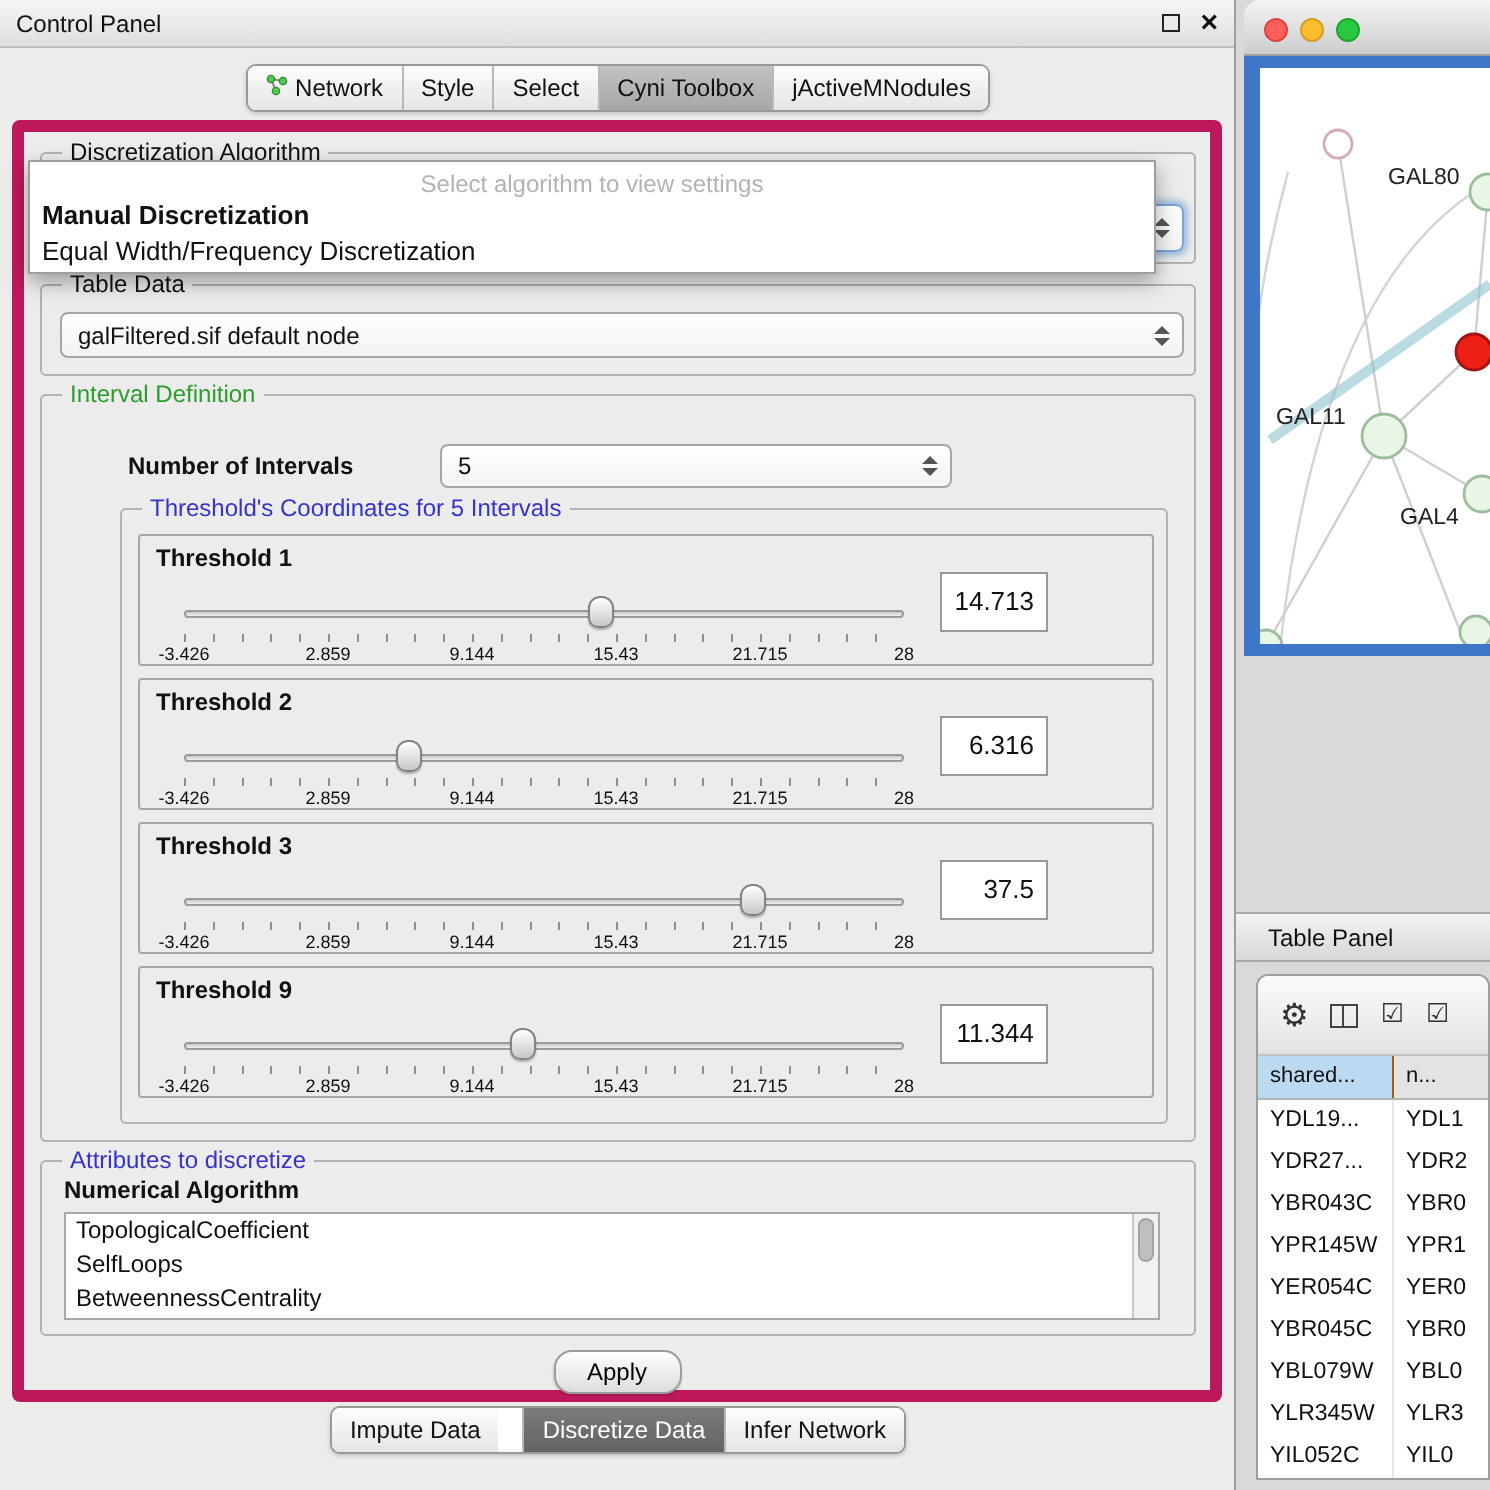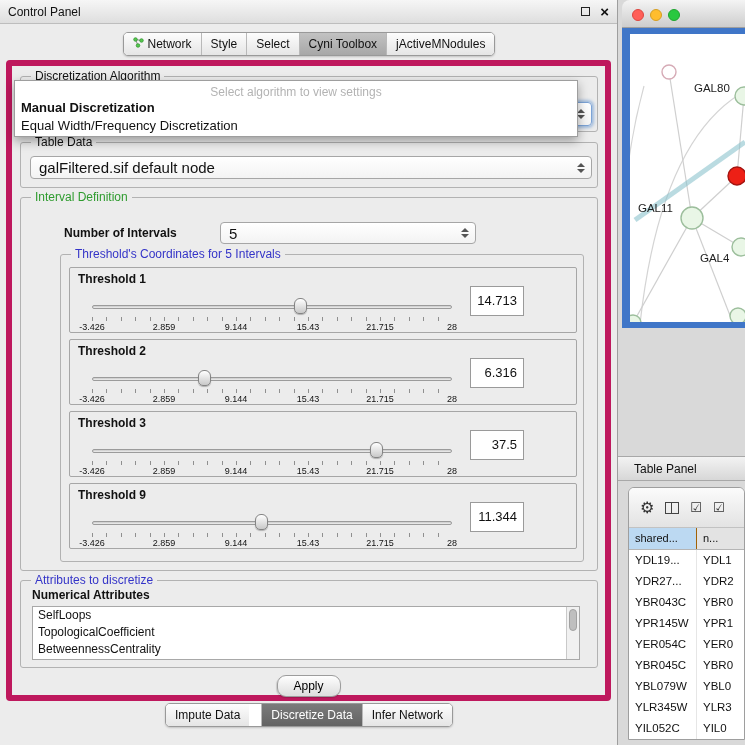--- a/index.html
+++ b/index.html
@@ -20,21 +20,21 @@
   .seg{display:inline-flex;border:1px solid #999;border-radius:5px;overflow:hidden;box-shadow:0 1px 2px rgba(0,0,0,0.18);background:#fff;}
   .seg .tab{display:flex;align-items:center;gap:4px;padding:4px 9px;font-size:12px;background:linear-gradient(#fdfdfd,#e5e5e5);border-left:1px solid #b9b9b9;white-space:nowrap;}
   .seg .tab:first-child{border-left:none;}
   .seg .tab.active{background:linear-gradient(#c2c2c2,#a7a7a7);}
   .seg .tab.active-dark{background:linear-gradient(#7b7b7b,#636363);color:#fff;margin-left:12px;}
   .main-panel{position:absolute;left:6px;top:60px;width:605px;height:641px;border:6px solid #be185d;border-radius:4px;background:#ececec;box-sizing:border-box;}
   .group{position:absolute;border:1px solid #b2b2b2;border-radius:3px;box-sizing:border-box;}
   .gtitle{position:absolute;top:-8px;left:10px;background:#ececec;padding:0 4px;font-size:12px;white-space:nowrap;}
   .gtitle.green{color:var(--accent-green);}
   .gtitle.blue{color:var(--accent-blue);}
-  .combo{position:absolute;background:linear-gradient(#ffffff,#f3f3f3);border:1px solid #a6a6a6;border-radius:4px;font-size:15px;display:flex;align-items:center;padding:0 22px 0 8px;box-sizing:border-box;}
+  .combo{position:absolute;background:linear-gradient(#ffffff,#f3f3f3);border:1px solid #a6a6a6;border-radius:4px;font-size:12px;display:flex;align-items:center;padding:0 22px 0 8px;box-sizing:border-box;}
   .combo.focus{border-color:var(--focus-ring);box-shadow:0 0 3px 2px rgba(122,163,214,0.65);}
   .arrows{position:absolute;right:6px;top:50%;transform:translateY(-50%);display:flex;flex-direction:column;gap:2px;}
   .arr-up{width:0;height:0;border-left:4px solid transparent;border-right:4px solid transparent;border-bottom:4px solid #555;}
   .arr-dn{width:0;height:0;border-left:4px solid transparent;border-right:4px solid transparent;border-top:4px solid #555;}
   .bold-label{position:absolute;font-size:12px;font-weight:bold;}
   
   .tpanel{position:absolute;left:8px;width:508px;height:66px;border:1px solid #a6a6a6;border-radius:2px;background:#ececec;box-sizing:border-box;}
   .tlabel{position:absolute;left:8px;top:4px;font-size:12px;font-weight:bold;}
   .slider-zone{position:absolute;left:22px;top:30px;width:360px;height:34px;}
   .track{position:absolute;left:0;top:7px;width:100%;height:4px;background:linear-gradient(#c9c9c9,#f0f0f0);border:1px solid #9b9b9b;border-radius:3px;box-sizing:border-box;}
@@ -226,25 +226,25 @@
               </div>
             </div>
             <div class="tvalue">11.344</div>
           </div>
         </div>
     </div>
 
     <div class="group" style="left:8px;top:514px;width:578px;height:88px;">
       <span class="gtitle blue">Attributes to discretize</span>
     </div>
-    <span class="bold-label" style="left:20px;top:522px;">Numerical Attributes</span>
+    <span class="bold-label" style="left:20px;top:522px;">Numerical Algorithm</span>
     <div class="attr-list">
       <div>
+          <div class="attr-item">TopologicalCoefficient</div>
           <div class="attr-item">SelfLoops</div>
-          <div class="attr-item">TopologicalCoefficient</div>
           <div class="attr-item">BetweennessCentrality</div>
         </div>
       <div class="attr-scroll">
           <div class="attr-thumb"></div>
         </div>
     </div>
 
     <button class="apply-btn">Apply</button>
   </div>
 

